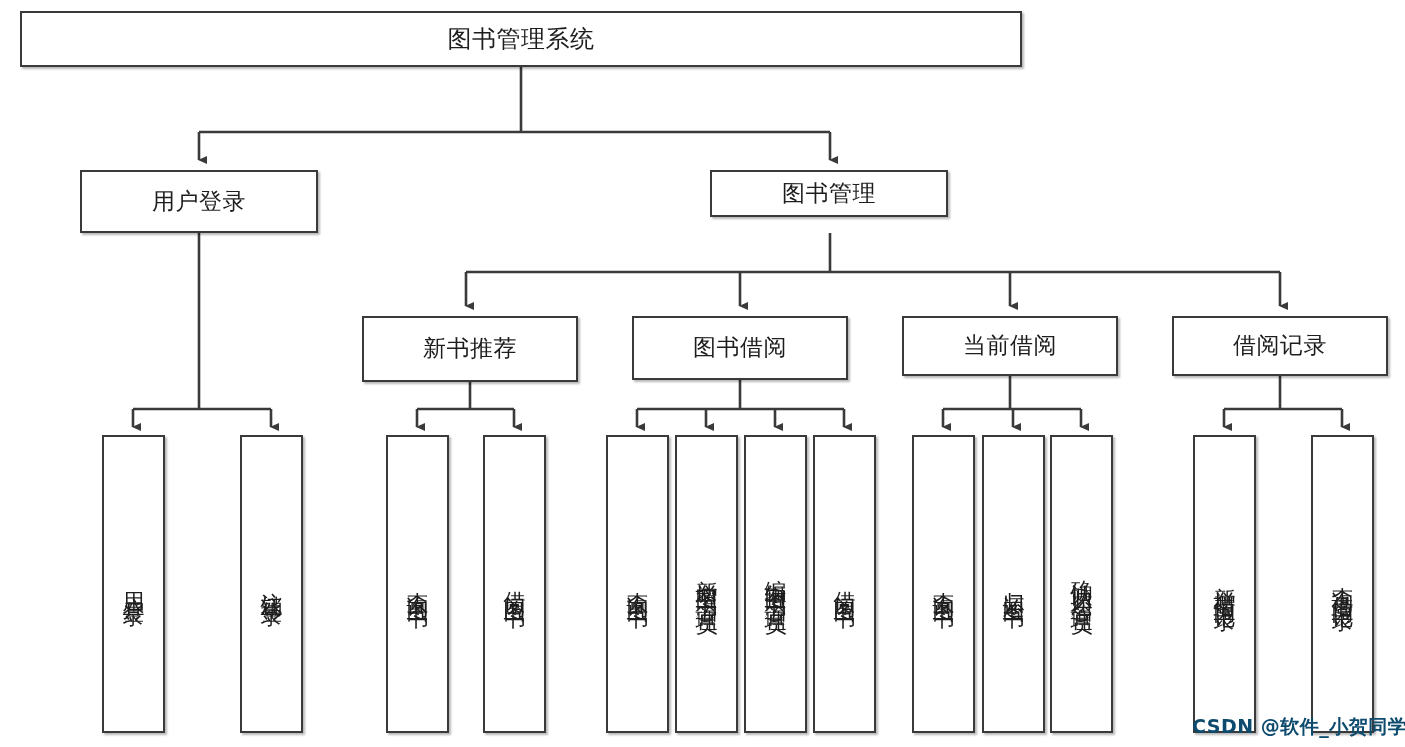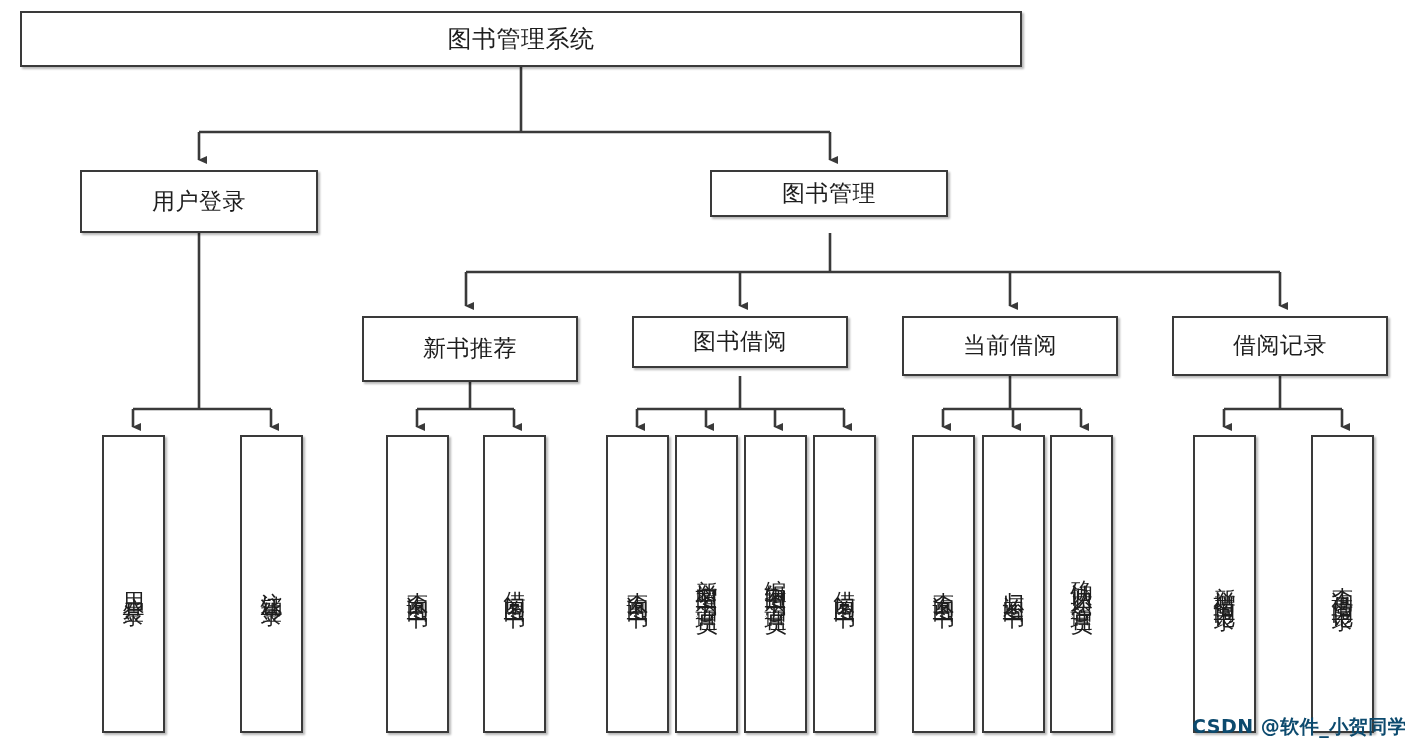--- a/index.html
+++ b/index.html
@@ -139,21 +139,21 @@
   <div class="node horiz" style="left:80px; top:170px; width:238px; height:63px;">
     <span class="label">用户登录</span>
   </div>
   <div class="node horiz" style="left:710px; top:170px; width:238px; height:47px;">
     <span class="label">图书管理</span>
   </div>
 
   <div class="node horiz" style="left:362px; top:316px; width:216px; height:66px;">
     <span class="label">新书推荐</span>
   </div>
-  <div class="node horiz" style="left:632px; top:316px; width:216px; height:52px;">
+  <div class="node horiz" style="left:632px; top:316px; width:216px; height:64px;">
     <span class="label">图书借阅</span>
   </div>
   <div class="node horiz" style="left:902px; top:316px; width:216px; height:60px;">
     <span class="label">当前借阅</span>
   </div>
   <div class="node horiz" style="left:1172px; top:316px; width:216px; height:60px;">
     <span class="label">借阅记录</span>
   </div>
 
   <div class="node vert" style="left:102px; top:435px; width:63px; height:298px;">

